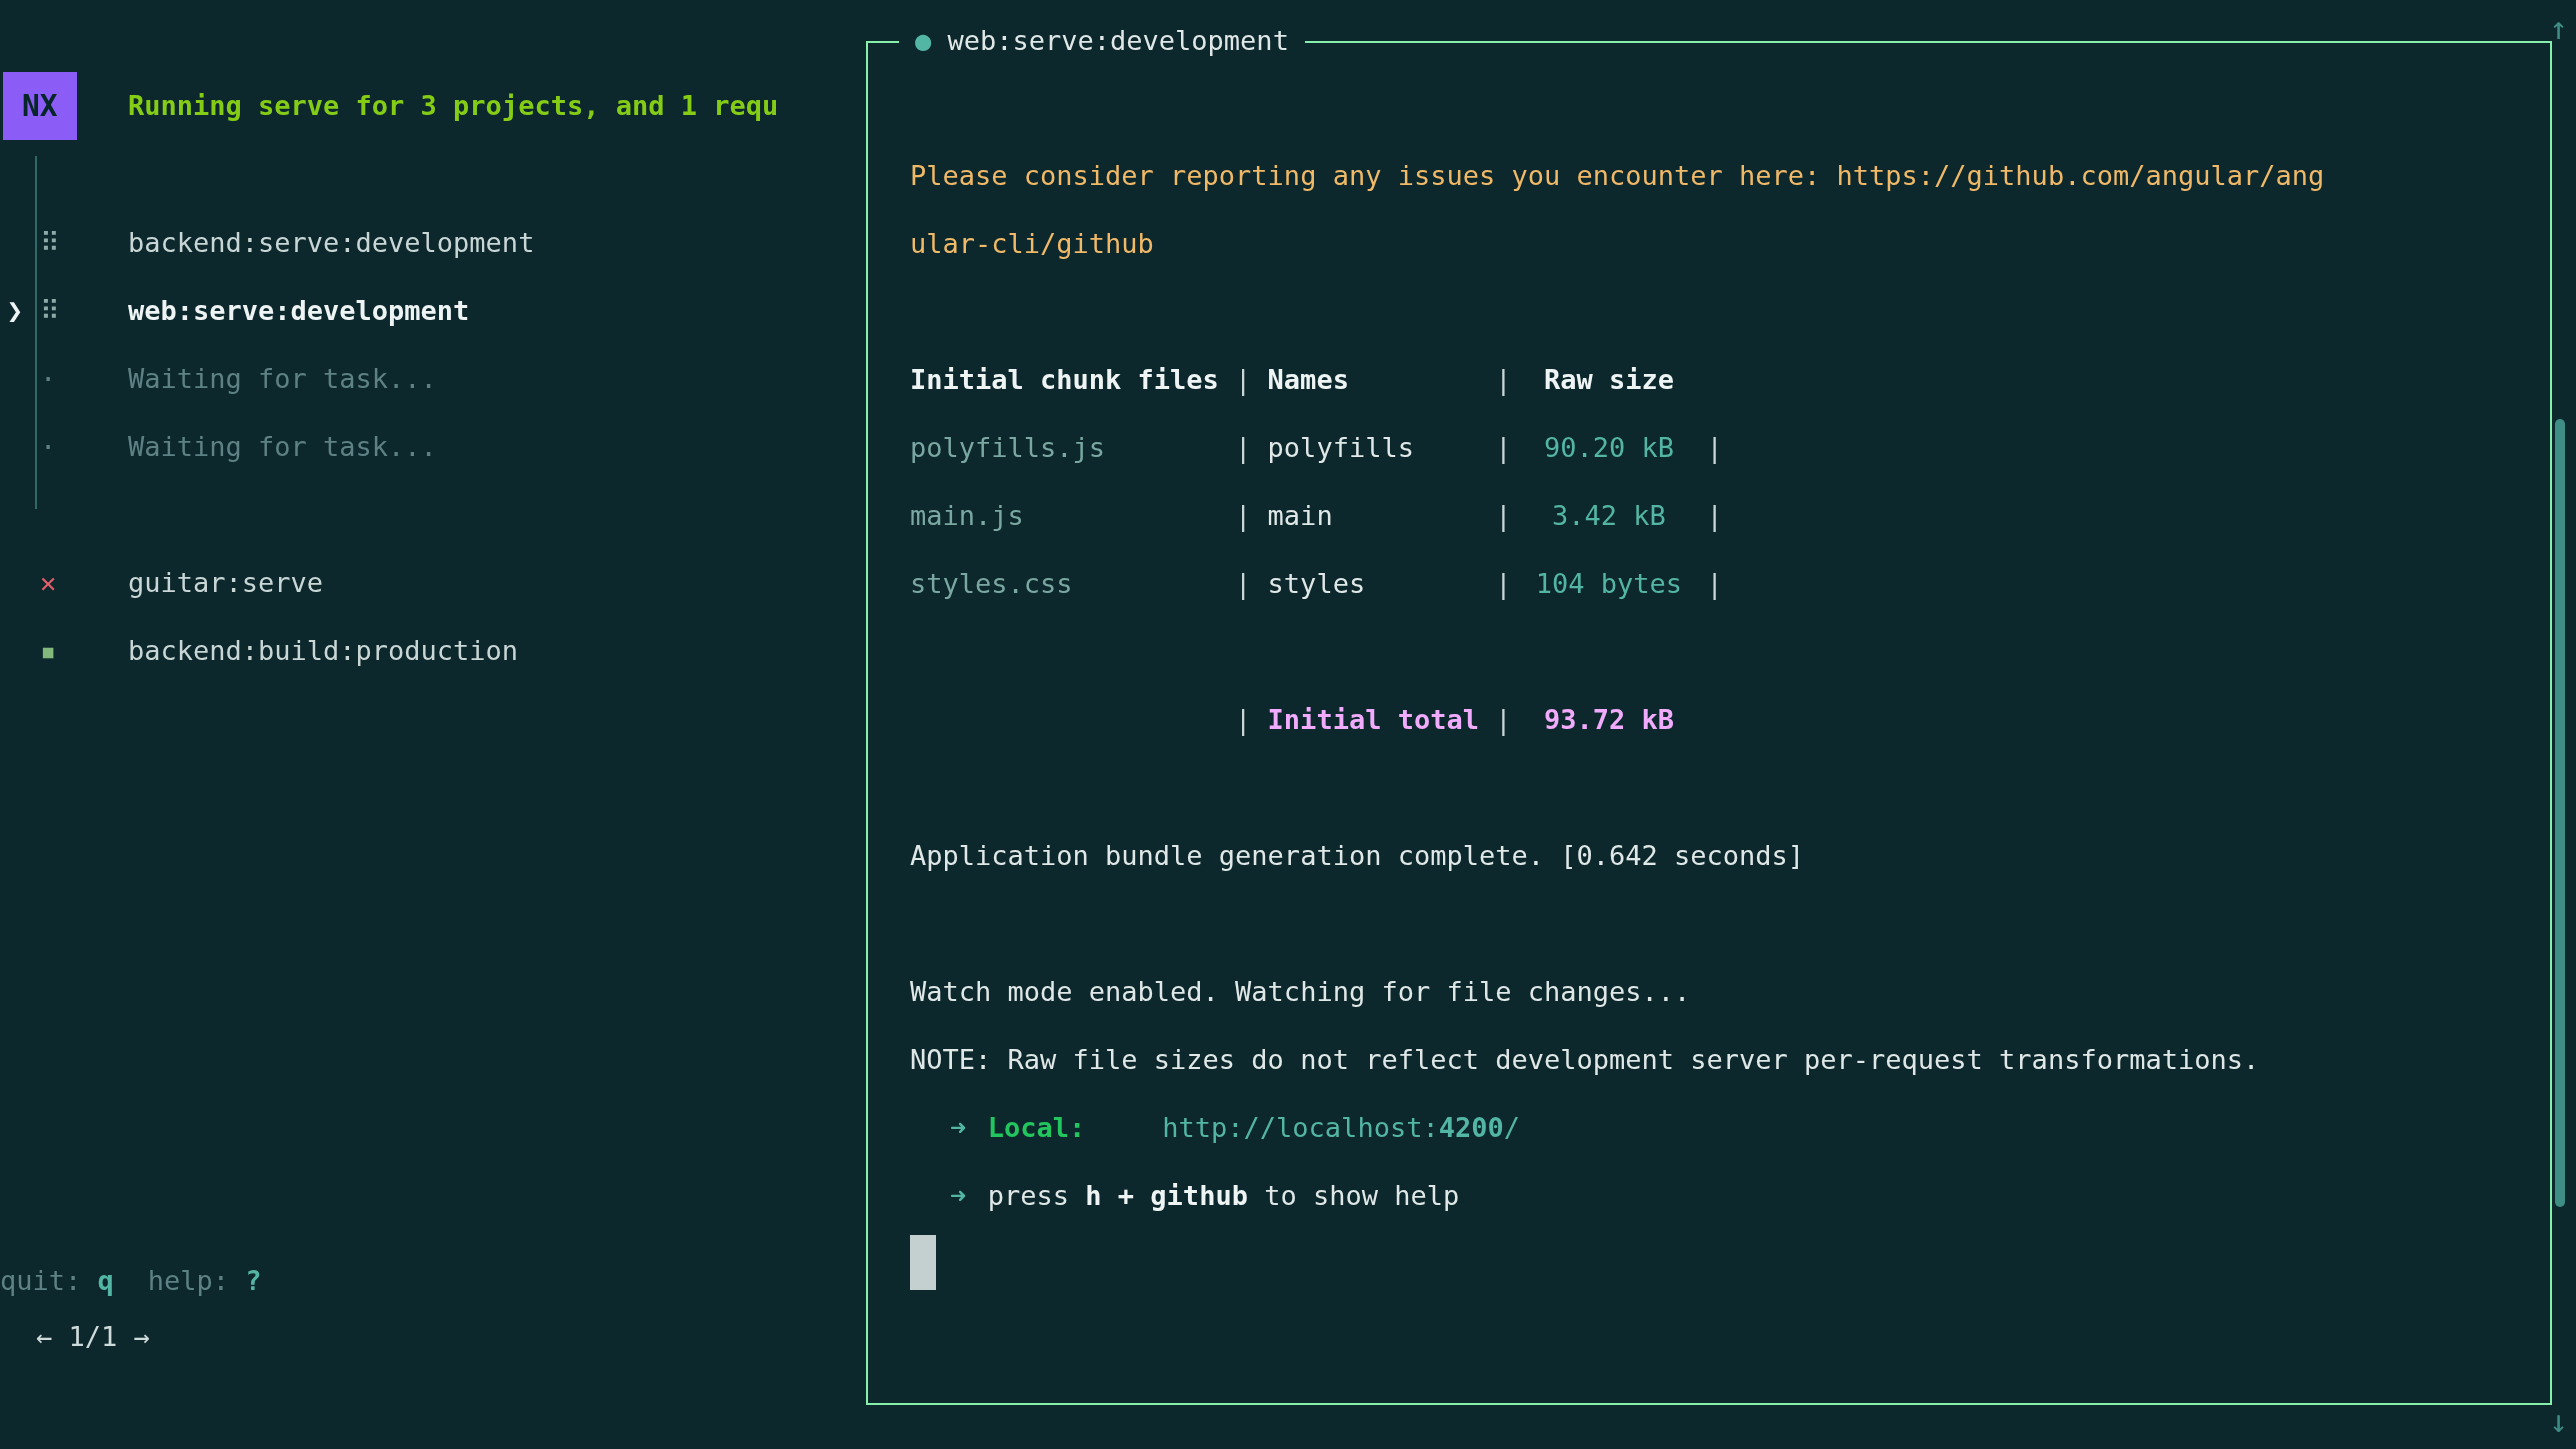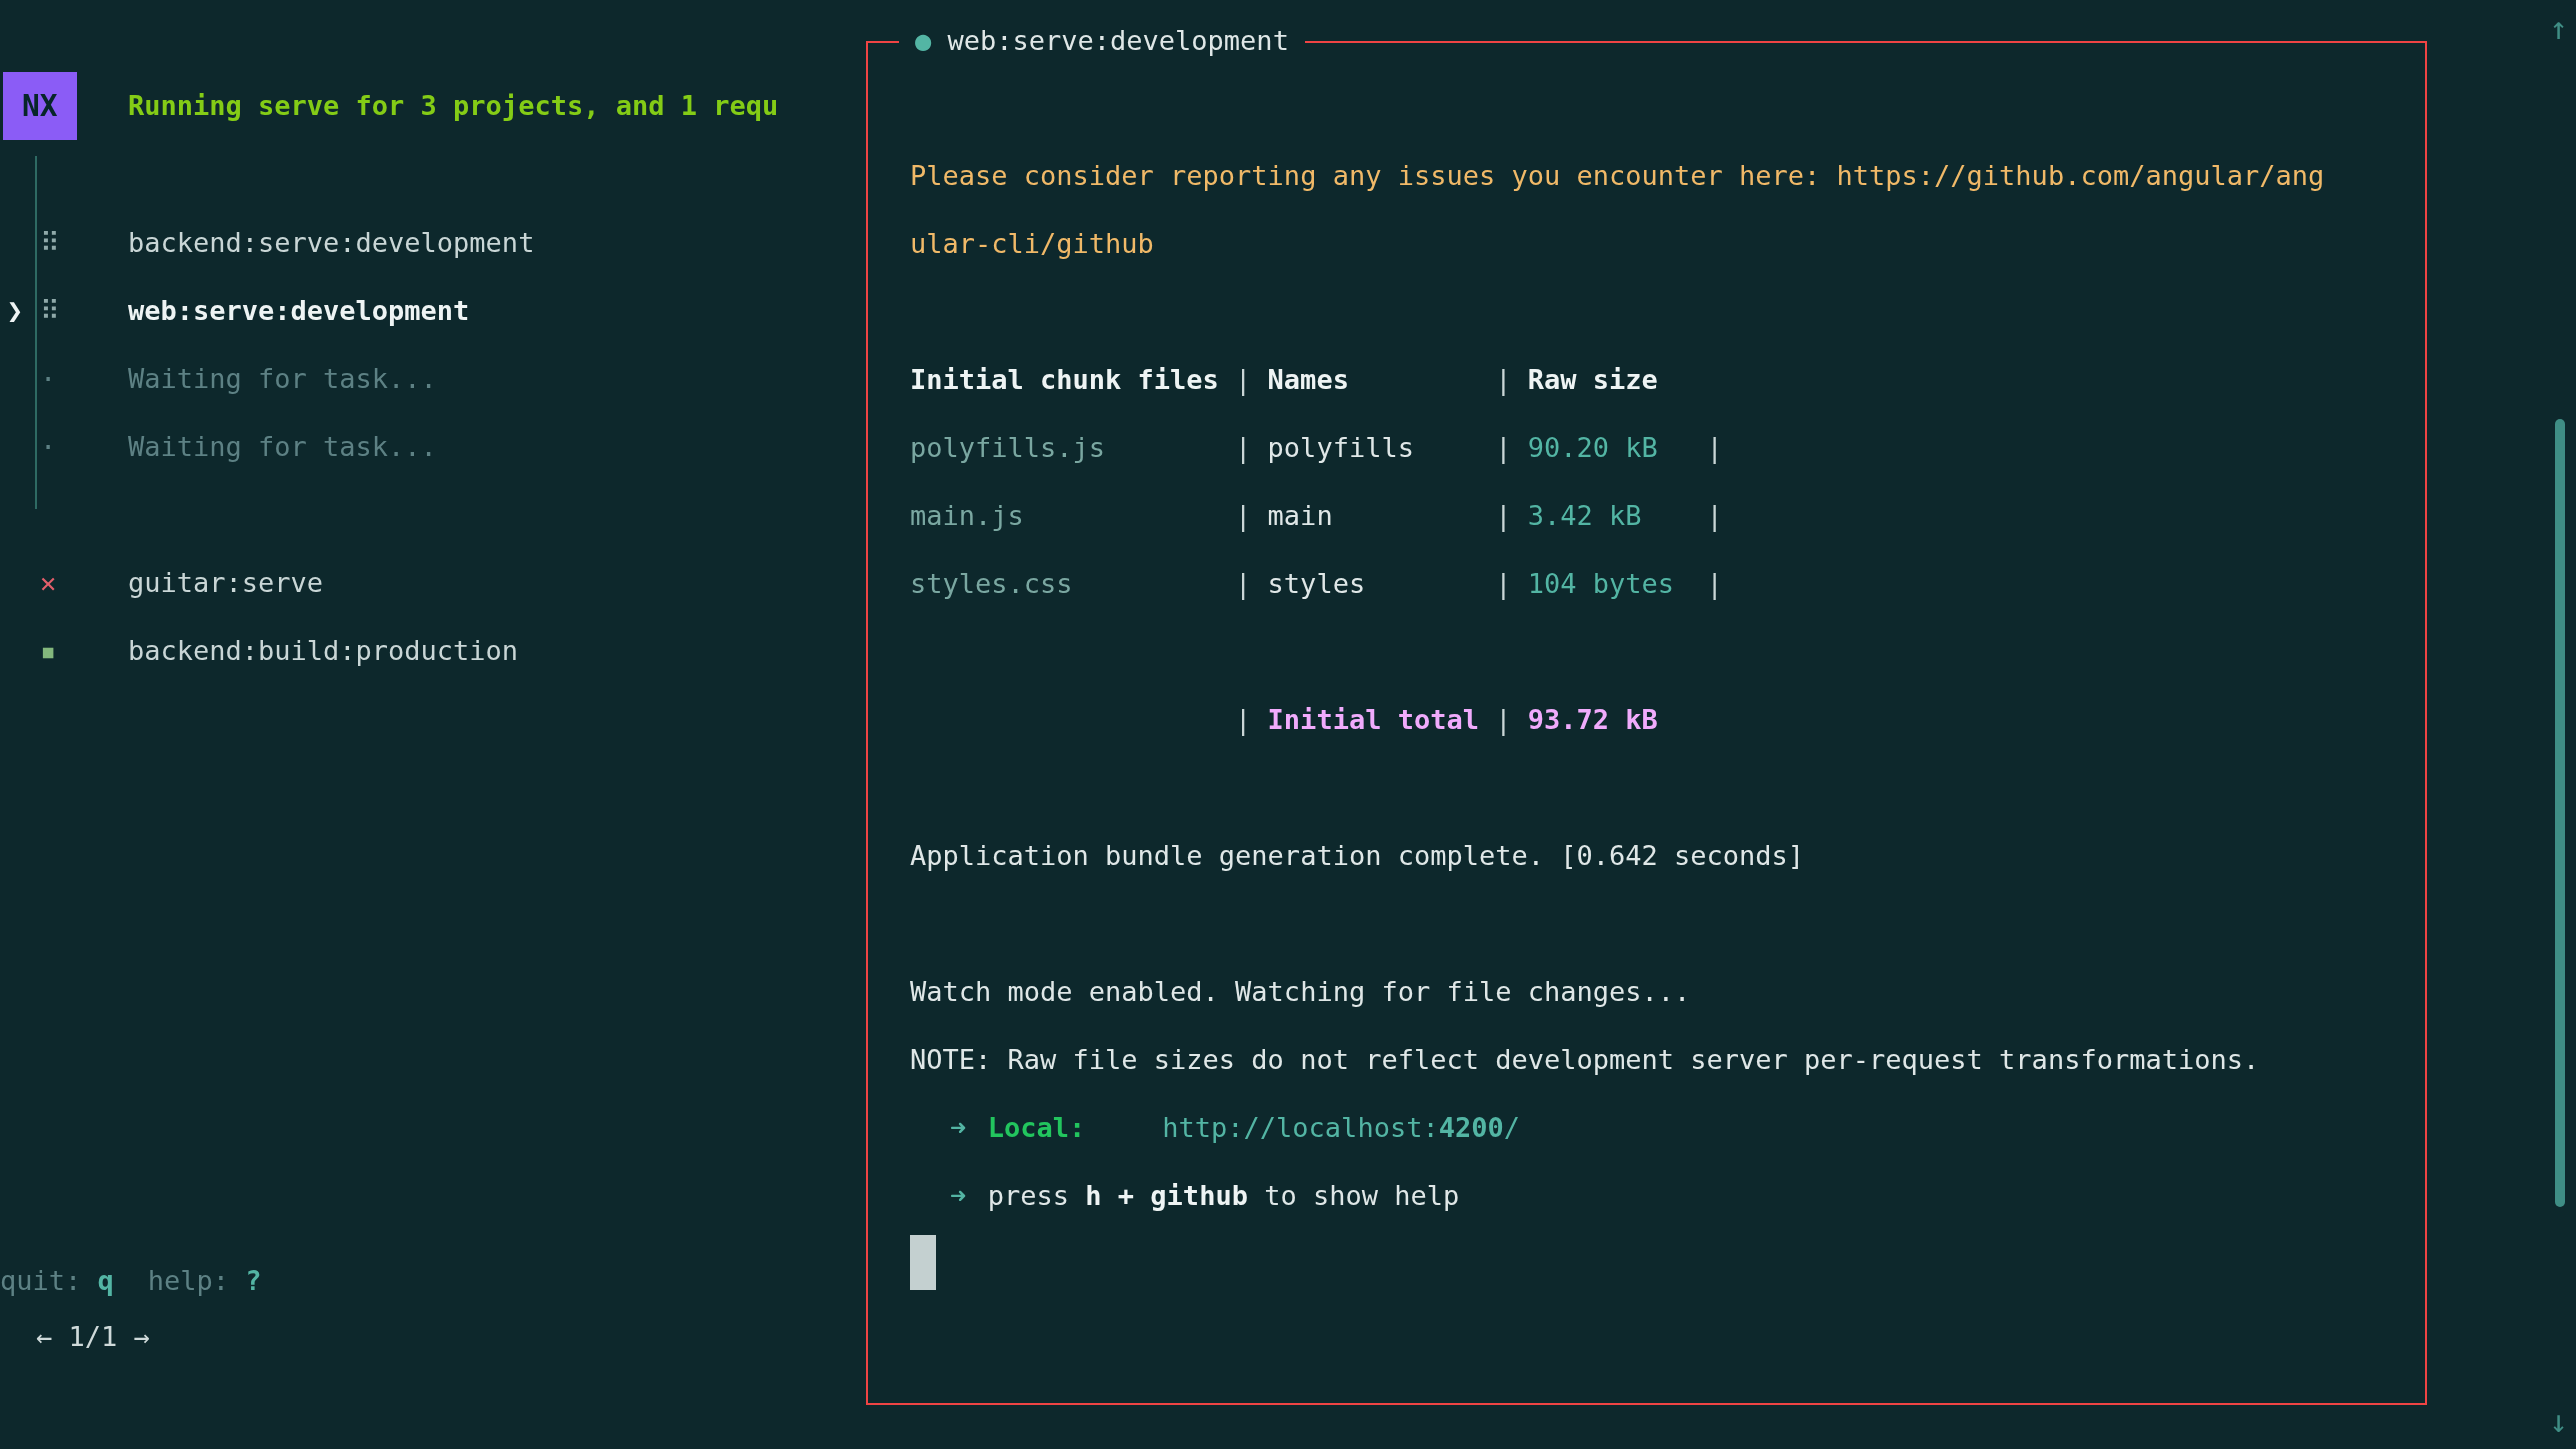--- a/index.html
+++ b/index.html
@@ -39,37 +39,37 @@
   }
   .footer-hints{
     position:absolute;left:0;top:1247px;width:802px;height:68px;line-height:68px;
     text-align:left;color:#5d8184;white-space:pre;
   }
   .key{color:#53b5a4;font-weight:bold;}
   .hint-gap{display:inline-block;width:34px;}
 
   
   .output-panel{
-    position:absolute;left:866px;top:41px;width:1561px;height:1364px;
-    border:2px solid #ef4444;box-sizing:border-box;
+    position:absolute;left:866px;top:41px;width:1686px;height:1364px;
+    border:2px solid #86efac;box-sizing:border-box;
   }
   .panel-title{
     position:absolute;left:31px;top:-36px;height:68px;line-height:68px;
     background:#0d282c;padding:0 16px;white-space:pre;color:#dfe7e7;
   }
   .title-dot{color:#53b5a4;}
   .panel-content{position:absolute;left:42px;top:99px;right:24px;}
   .line{height:68px;line-height:68px;white-space:pre;}
   .yellow{color:#f0b968;}
   .white{color:#dfe7e7;}
   .hdr{font-weight:bold;color:#eef4f4;}
   .pipe{color:#c9d6d6;}
   .c-file{display:inline-block;width:20ch;}
   .c-name{display:inline-block;width:15ch;padding-left:1ch;box-sizing:border-box;}
-  .c-size{display:inline-block;width:10ch;margin-left:1ch;text-align:left;}
+  .c-size{display:inline-block;width:10ch;margin-left:1ch;text-align:center;}
   .t-file{color:#7aa7a1;}
   .t-name{color:#dfe7e7;}
   .t-size{color:#53b5a4;}
   .t-total{font-weight:bold;color:#f0abfc;}
   .trail-pipe{margin-left:1ch;color:#c9d6d6;}
   .arrow-teal{color:#53b5a4;margin-left:40px;}
   .lbl-bold{font-weight:bold;color:#22c55e;margin-left:21.5px;}
   .url{color:#53b5a4;margin-left:77px;}
   .url-b{font-weight:bold;}
   .press-txt{margin-left:21.5px;color:#dfe7e7;}

